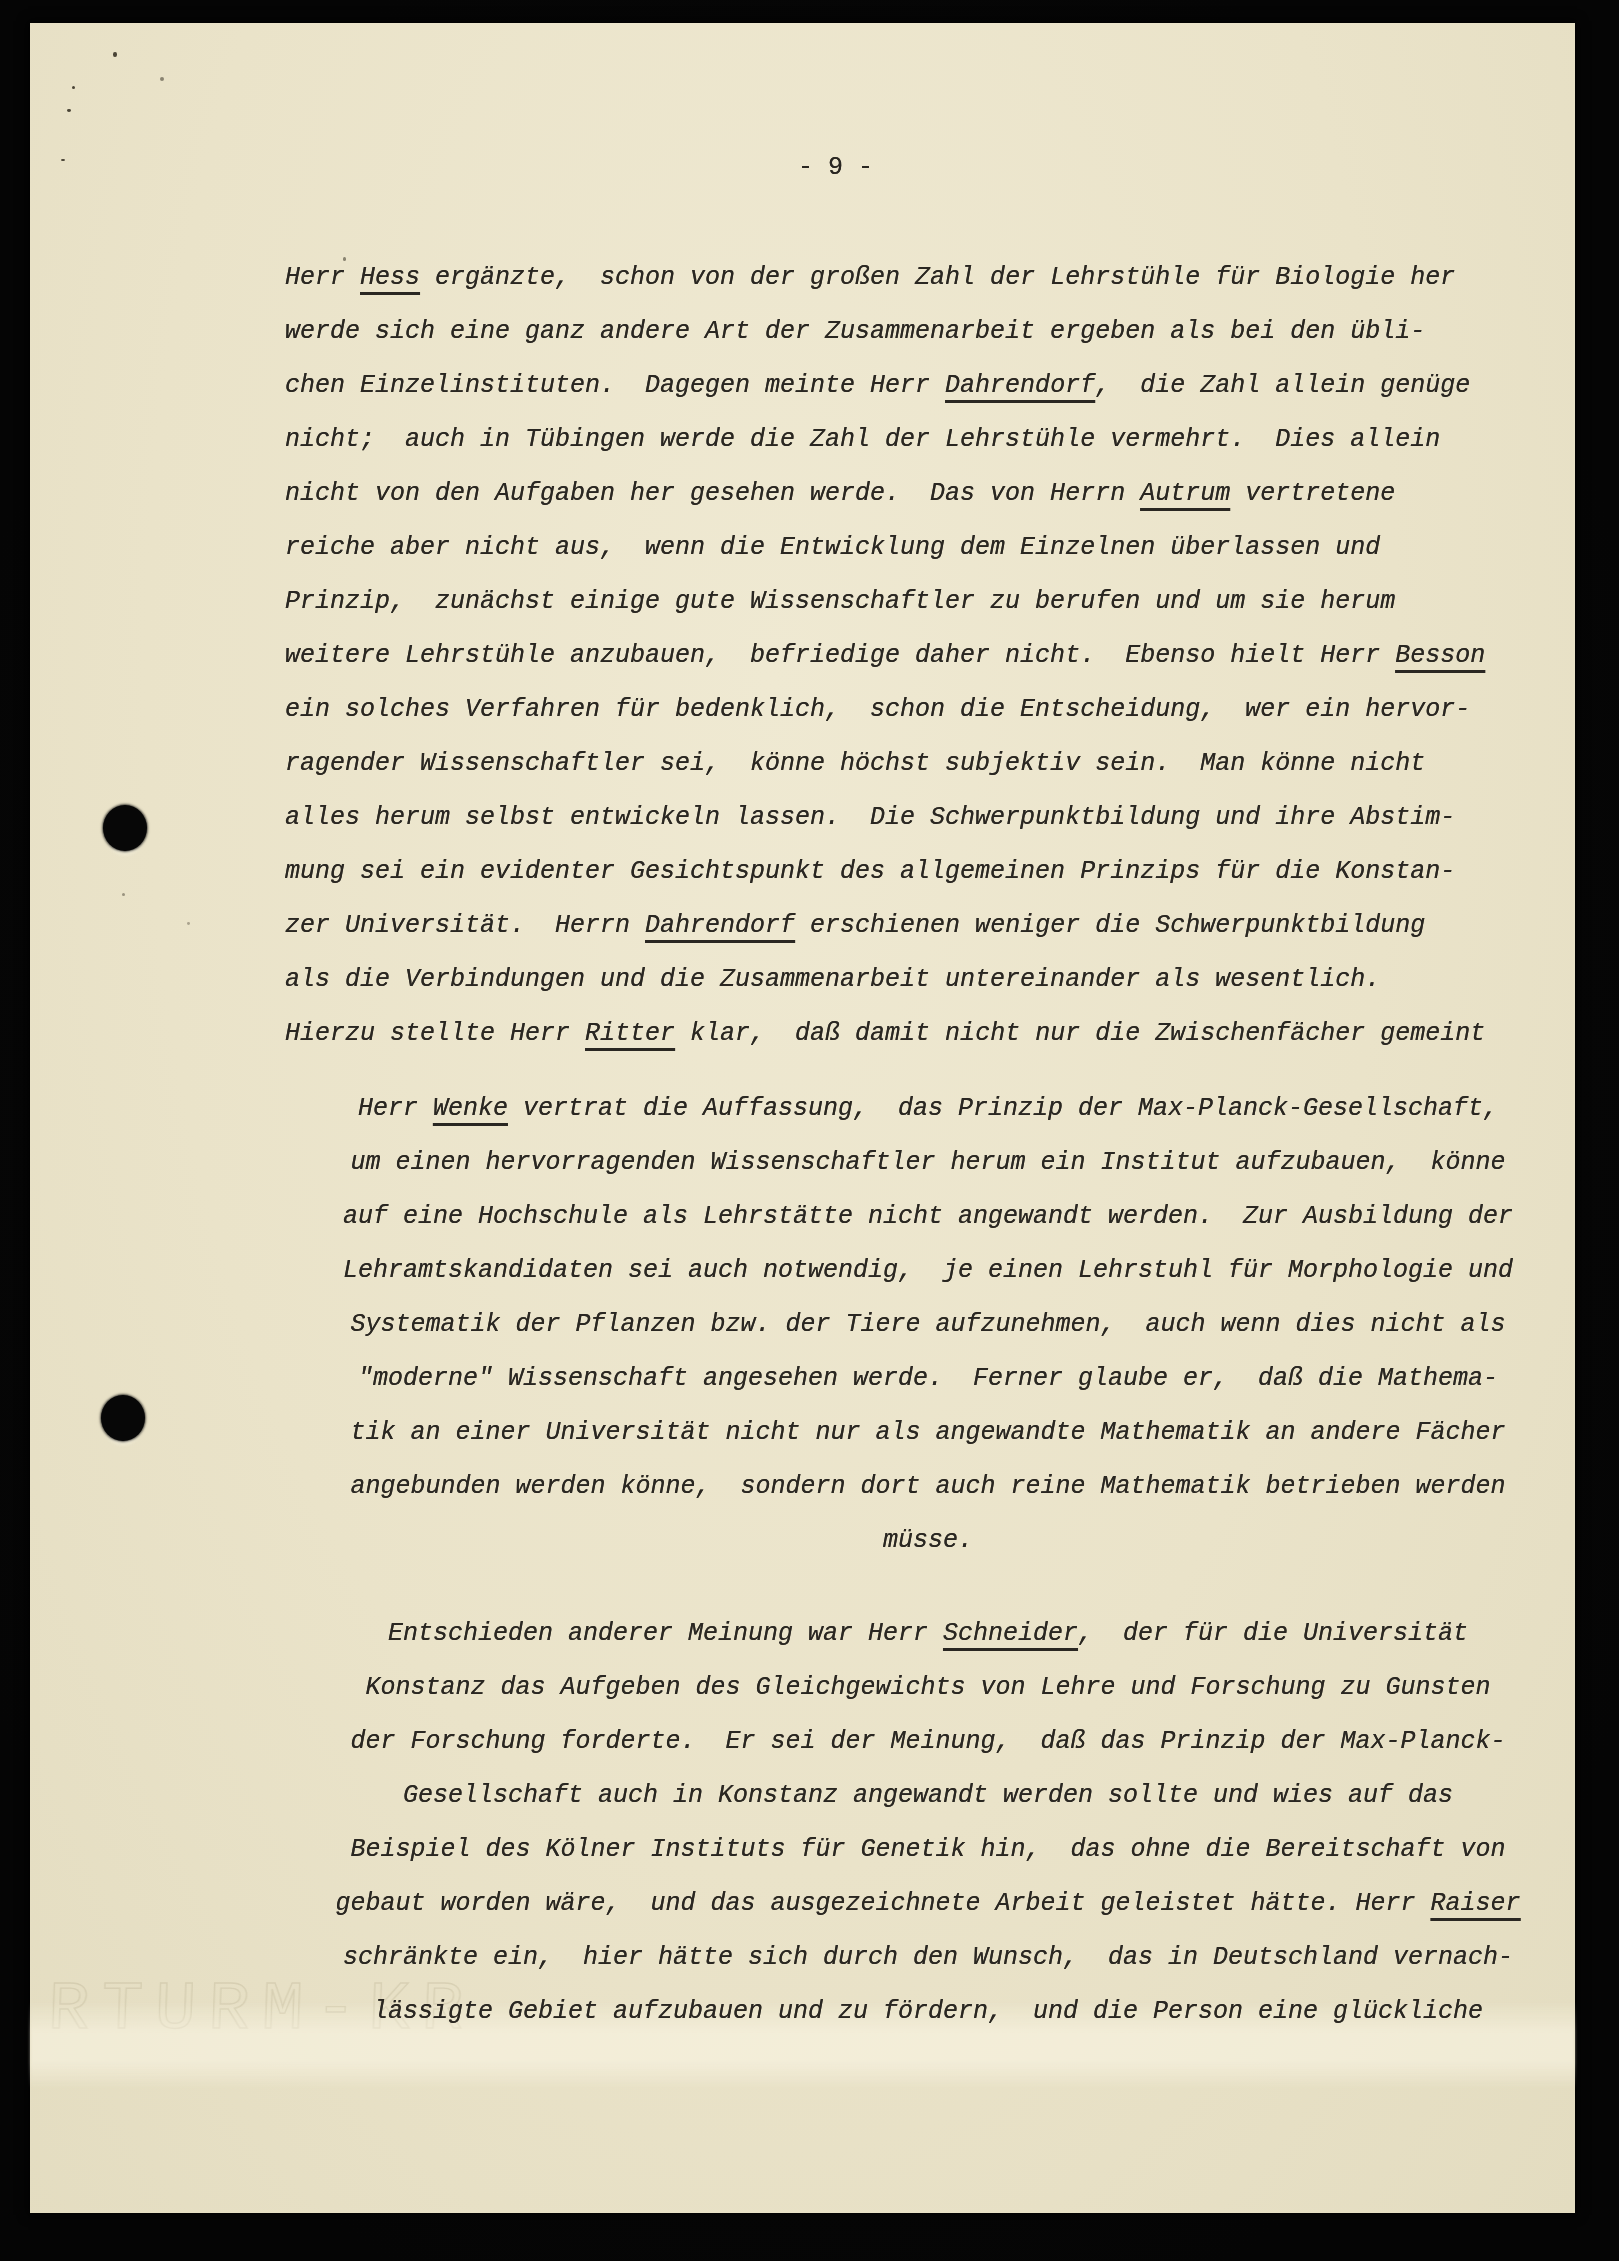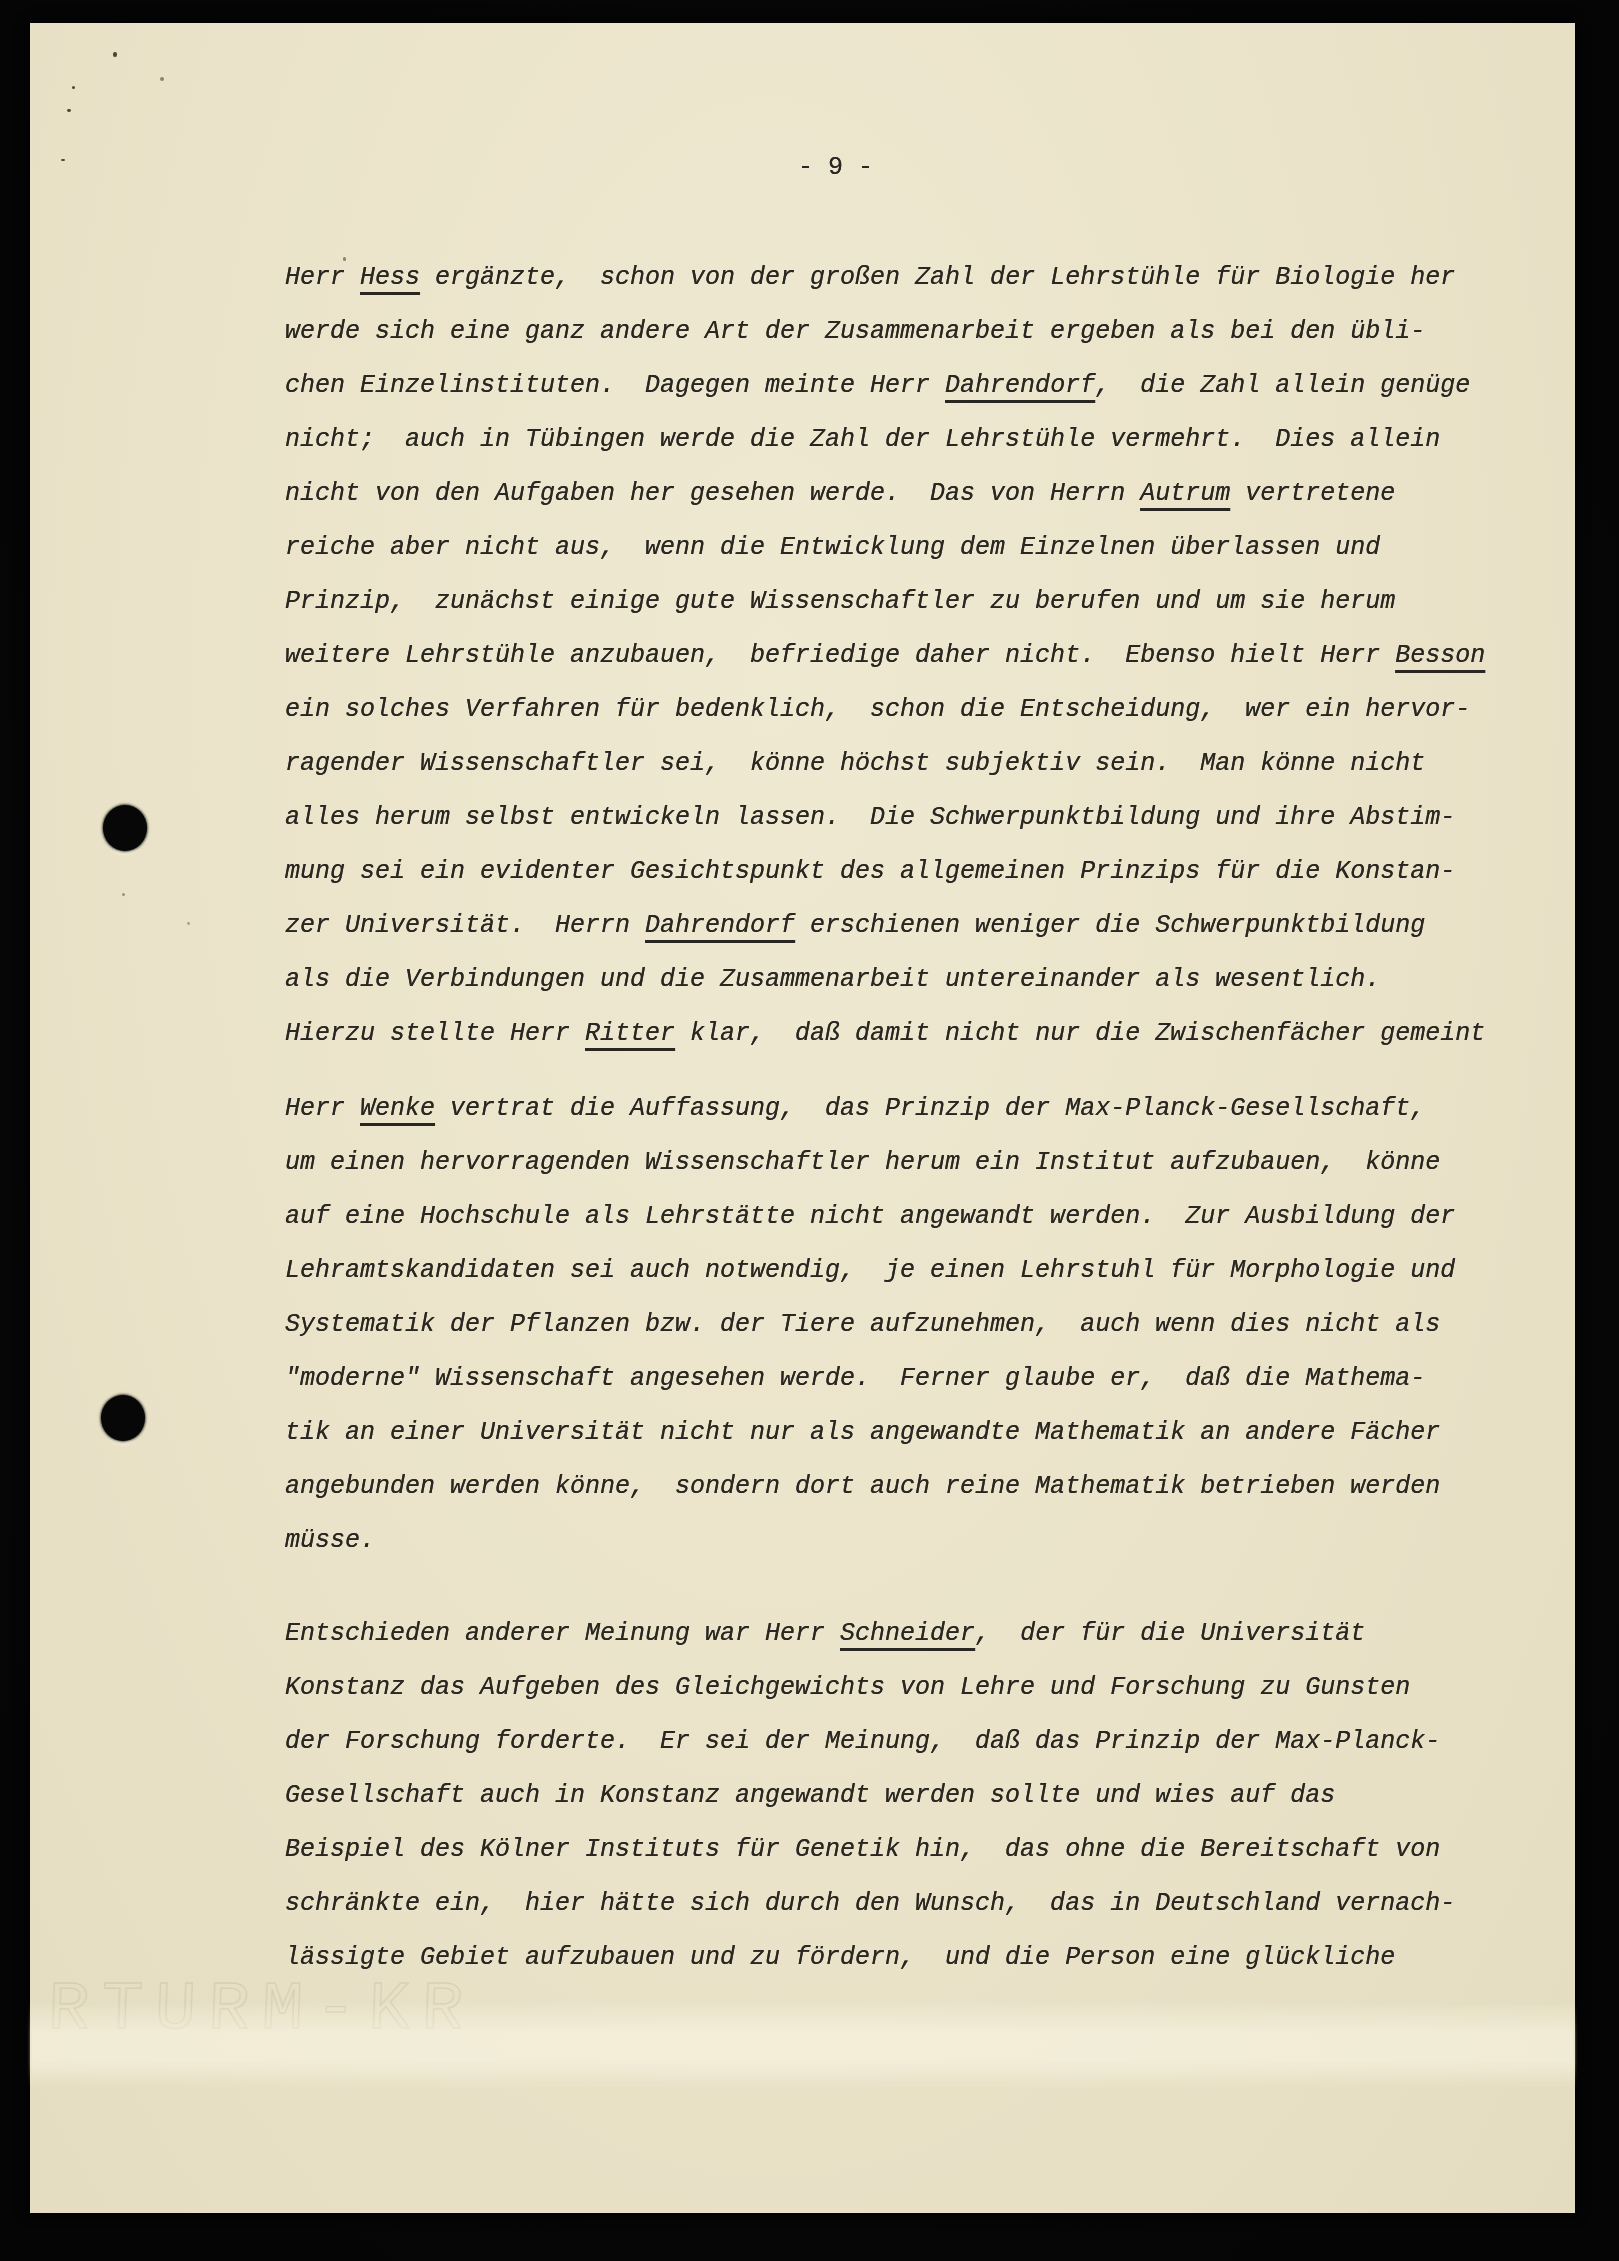--- a/index.html
+++ b/index.html
@@ -7,21 +7,21 @@
     radial-gradient(ellipse at 50% 50%, #0b0b0b 0%, #050505 80%);overflow:hidden;
     font-family:"Liberation Mono","DejaVu Sans Mono",monospace;}
   .paper{position:absolute;left:30px;top:23px;width:1545px;height:2190px;
     background:radial-gradient(ellipse at 48% 30%, #efe9d2 0%, #eae3c9 55%, #e3dcc0 100%);
     box-shadow:0 0 10px 1.8px rgba(0,0,0,0.85);}
   .pagenum{position:absolute;left:768px;top:130px;font-size:25px;color:#2a2722;
     white-space:pre;text-shadow:0 0 0.6px rgba(40,36,30,.85);}
   .doc{position:absolute;left:255px;top:228px;width:1286px;color:#2a2722;
     font-size:25px;line-height:54px;text-shadow:0 0 0.6px rgba(40,36,30,.85);}
   .para{margin:0;}
-  .para + .para{margin-top:21px;}
+  .para + .para{margin-top:21px;text-align:center;}
   .para:nth-child(3){margin-top:39px;}
   .line{white-space:pre;height:54px;font-style:italic;}
   .uname{text-decoration:underline;text-decoration-thickness:3.2px;text-underline-offset:7.8px;}
   .hole{position:absolute;width:44px;height:46px;border-radius:50%;background:#070707;
     box-shadow:0 0 2.3px 0.9px rgba(8,8,8,0.75), 0 7.4px 4.6px -4.6px rgba(250,246,230,0.9);}
   .hole.h1{left:73px;top:782px;}
   .hole.h2{left:71px;top:1372px;}
   .watermark{position:absolute;left:18.4px;top:1948px;width:1014px;font-size:69px;
     letter-spacing:12px;color:transparent;-webkit-text-stroke:1.4px rgba(150,140,105,0.20);
     filter:blur(0.7px);white-space:pre;transform:skewX(-2deg);}
@@ -69,20 +69,21 @@
           <div class="line"><span>tik an einer Universität nicht nur als angewandte Mathematik an andere Fächer</span></div>
           <div class="line"><span>angebunden werden könne,  sondern dort auch reine Mathematik betrieben werden</span></div>
           <div class="line"><span>müsse.</span></div>
         </div>
         <div class="para">
           <div class="line"><span>Entschieden anderer Meinung war Herr </span><span class="uname">Schneider</span><span>,  der für die Universität</span></div>
           <div class="line"><span>Konstanz das Aufgeben des Gleichgewichts von Lehre und Forschung zu Gunsten</span></div>
           <div class="line"><span>der Forschung forderte.  Er sei der Meinung,  daß das Prinzip der Max-Planck-</span></div>
           <div class="line"><span>Gesellschaft auch in Konstanz angewandt werden sollte und wies auf das</span></div>
           <div class="line"><span>Beispiel des Kölner Instituts für Genetik hin,  das ohne die Bereitschaft von</span></div>
+          <div class="line"><span>gebaut worden wäre,  und das ausgezeichnete Arbeit geleistet hätte. Herr </span><span class="uname">Raiser</span></div>
           <div class="line"><span>schränkte ein,  hier hätte sich durch den Wunsch,  das in Deutschland vernach-</span></div>
           <div class="line"><span>lässigte Gebiet aufzubauen und zu fördern,  und die Person eine glückliche</span></div>
         </div>
       </div>
 
     <div class="hole h1"></div>
     <div class="hole h2"></div>
 
     <div class="speck" style="left:83px;top:29px;width:3.7px;height:4.6px;"></div>
     <div class="speck" style="left:42px;top:63px;width:3.2px;height:3.2px;"></div>

